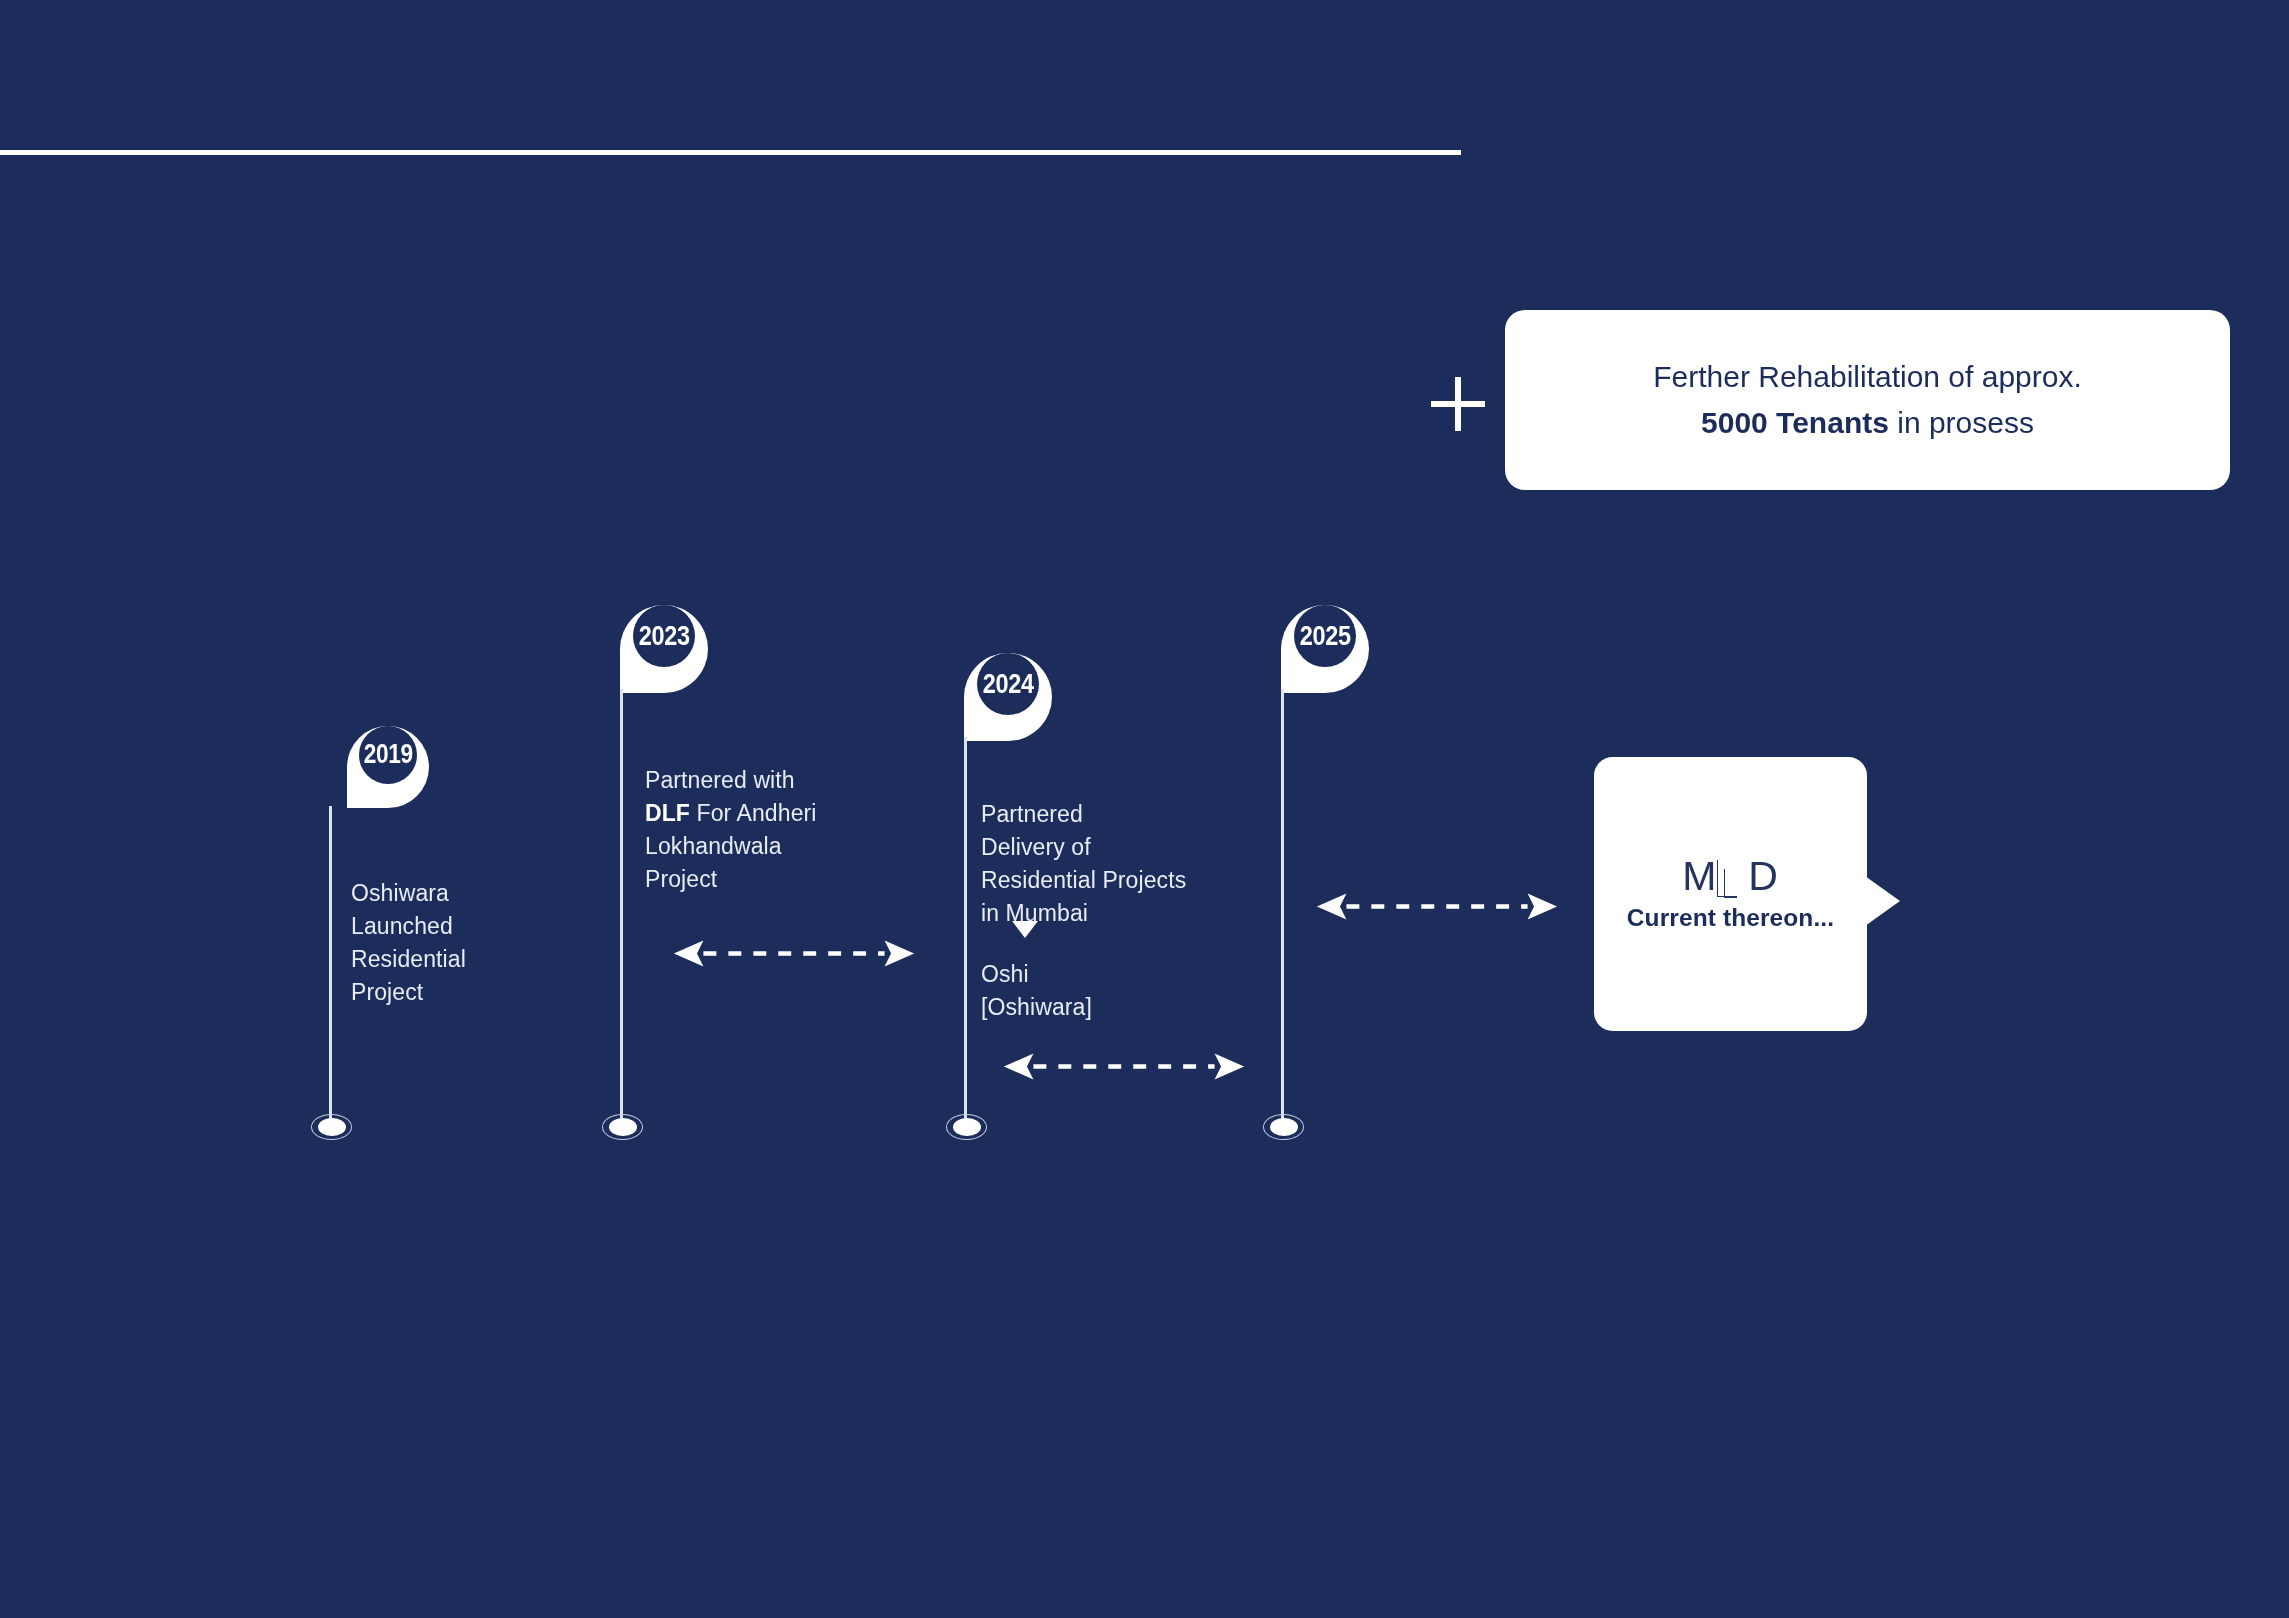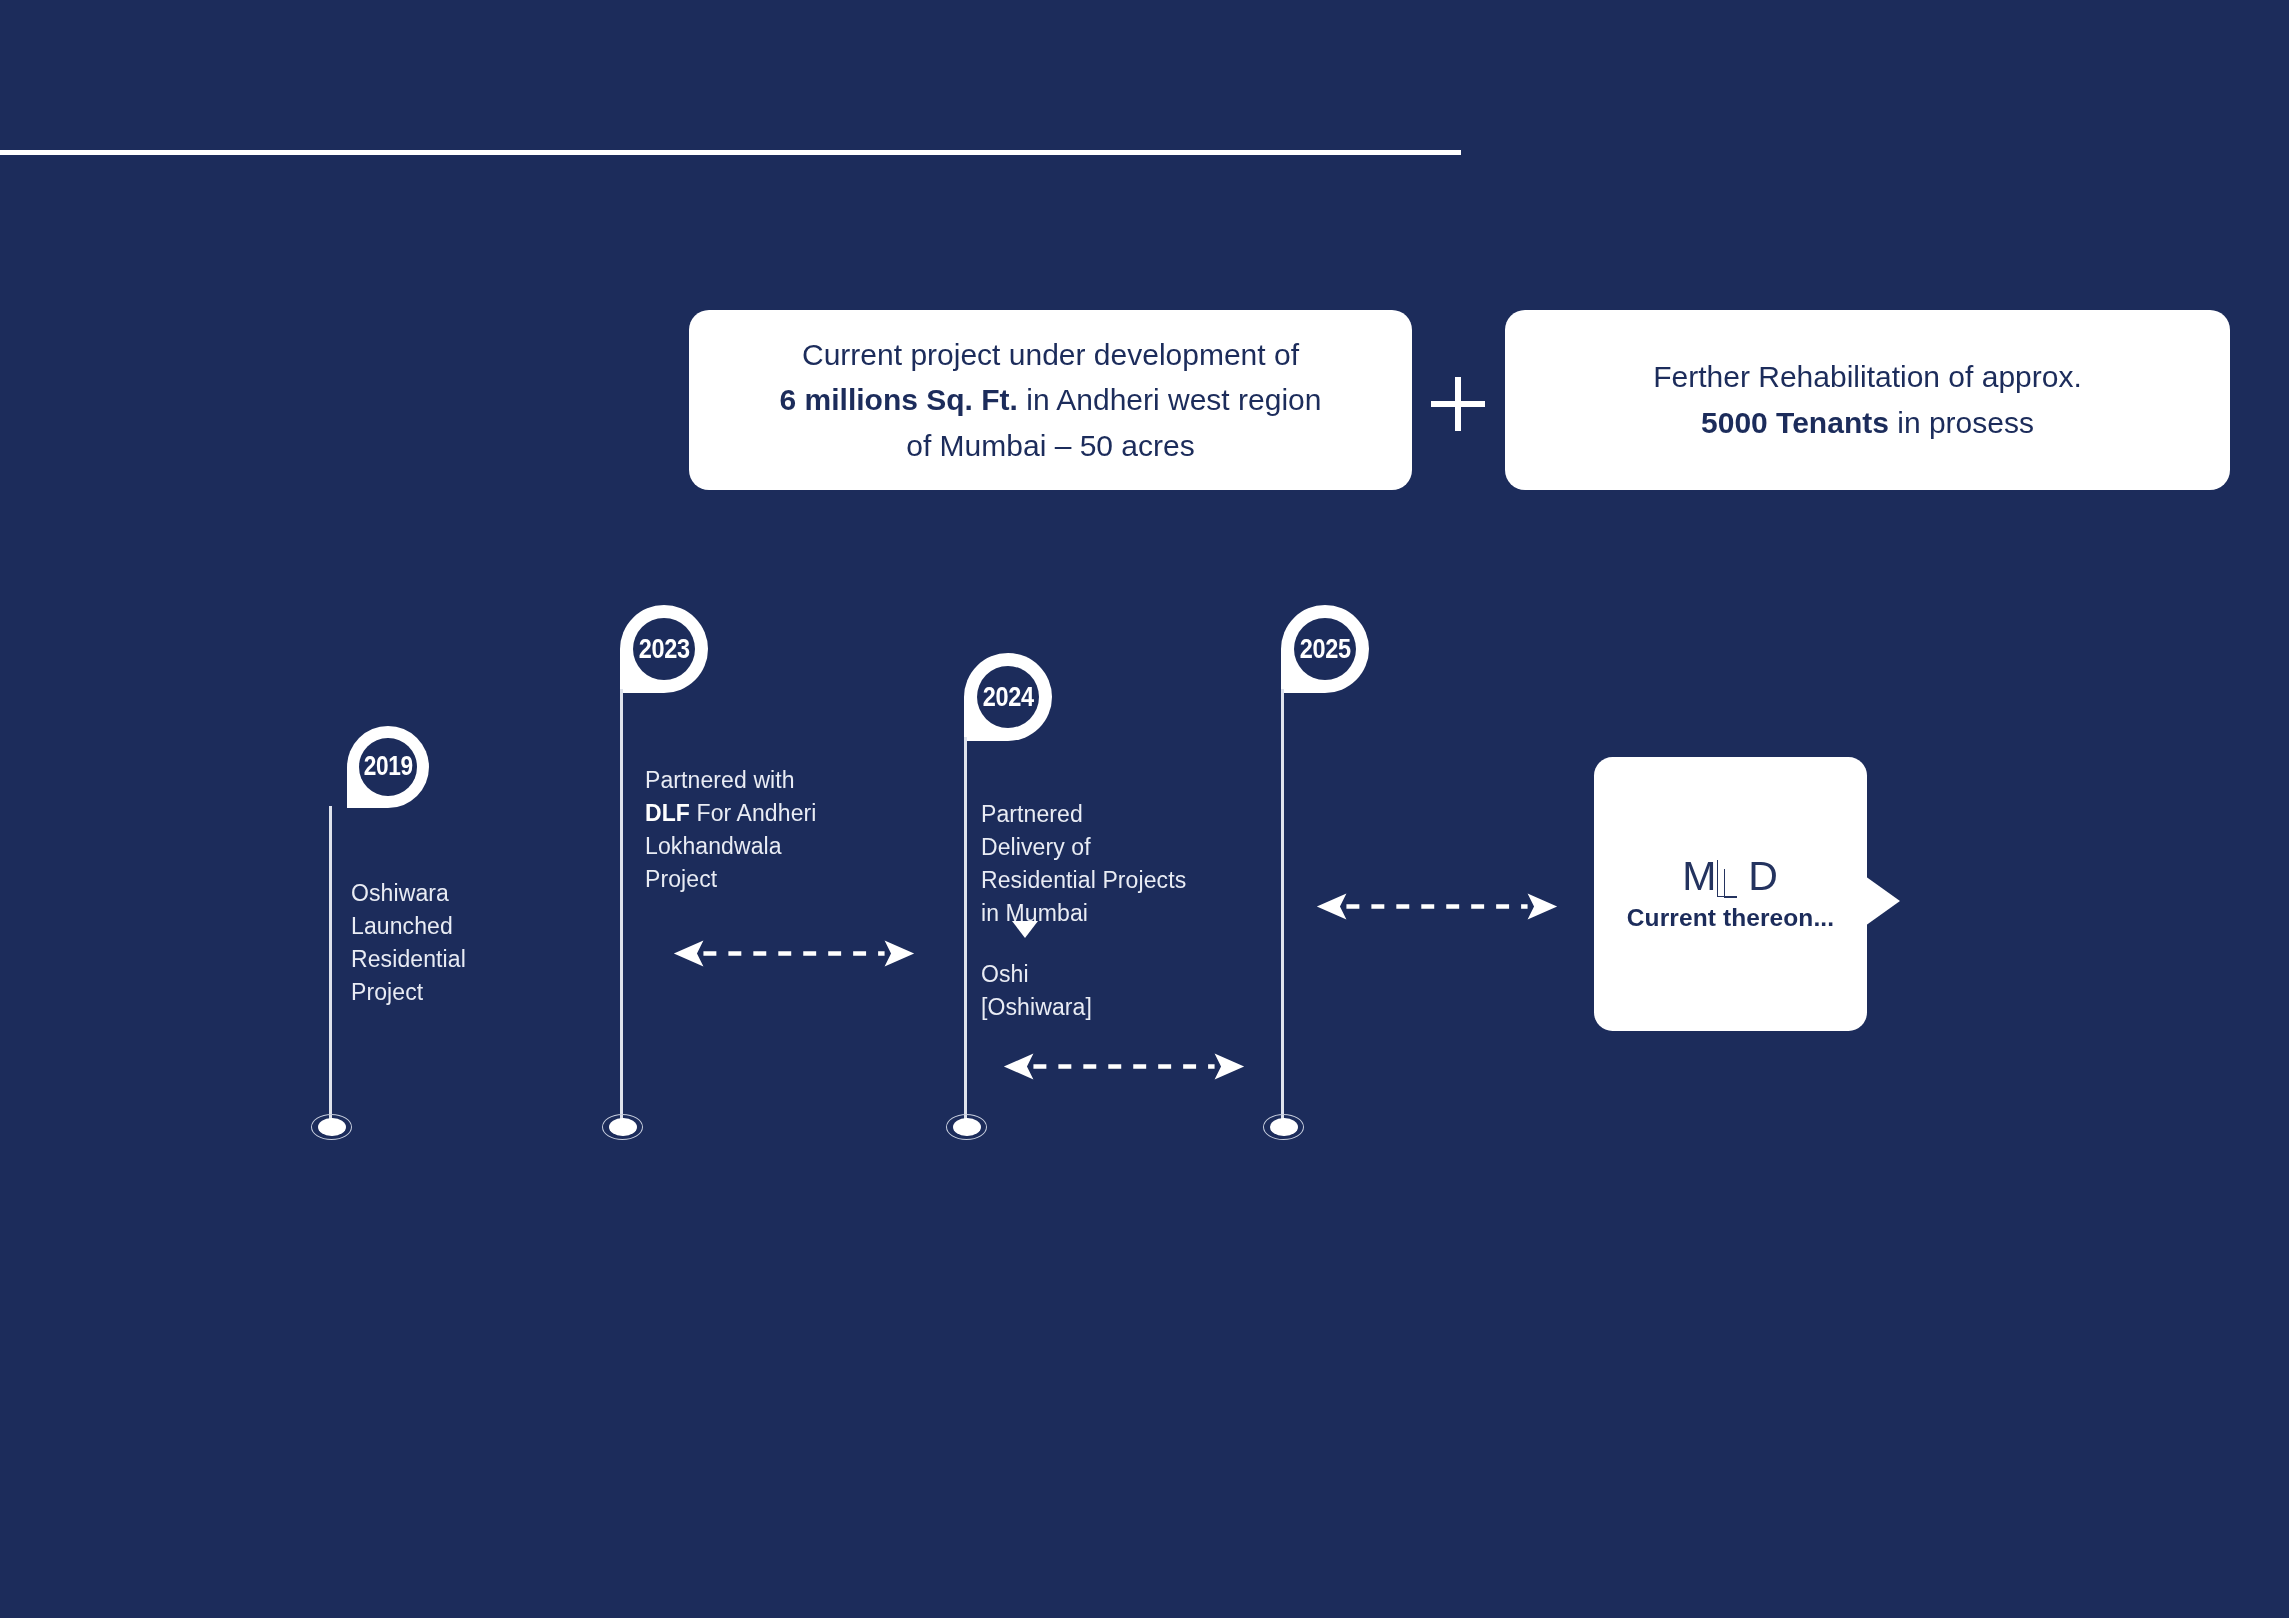--- a/index.html
+++ b/index.html
@@ -123,21 +123,20 @@
     height: 18.5px;
     border-radius: 50%;
     background: #ffffff;
   }
 
   .pin-marker {
     position: absolute;
     background: #ffffff;
     border-radius: 50% 50% 50% 0;
     display: flex;
-    align-items: center;
     justify-content: center;
   }
   .pin-marker .pin-inner {
     width: 70.5%;
     height: 70.5%;
     border-radius: 50%;
     background: #1c2c5b;
     display: flex;
     align-items: center;
     justify-content: center;
@@ -253,27 +252,20 @@
   }
   #card-proposed b { font-weight: 700; }
 </style>
 </head>
 <body>
 
 <div id="stage">
 
   <div class="header-rule"></div>
 
-  <div class="info-card" id="card-current">
-    <p>
-      <span>Current project under development of</span><br>
-      <b>6 millions Sq. Ft.</b><span> in Andheri west region</span><br>
-      <span>of Mumbai – 50 acres</span>
-    </p>
-  </div>
 
   <div class="plus-sign">
     <span class="h"></span>
       <span class="v"></span>
   </div>
 
   <div class="info-card" id="card-rehab">
     <p>
       <span>Ferther Rehabilitation of approx.</span><br>
       <b>5000 Tenants</b><span> in prosess</span>

